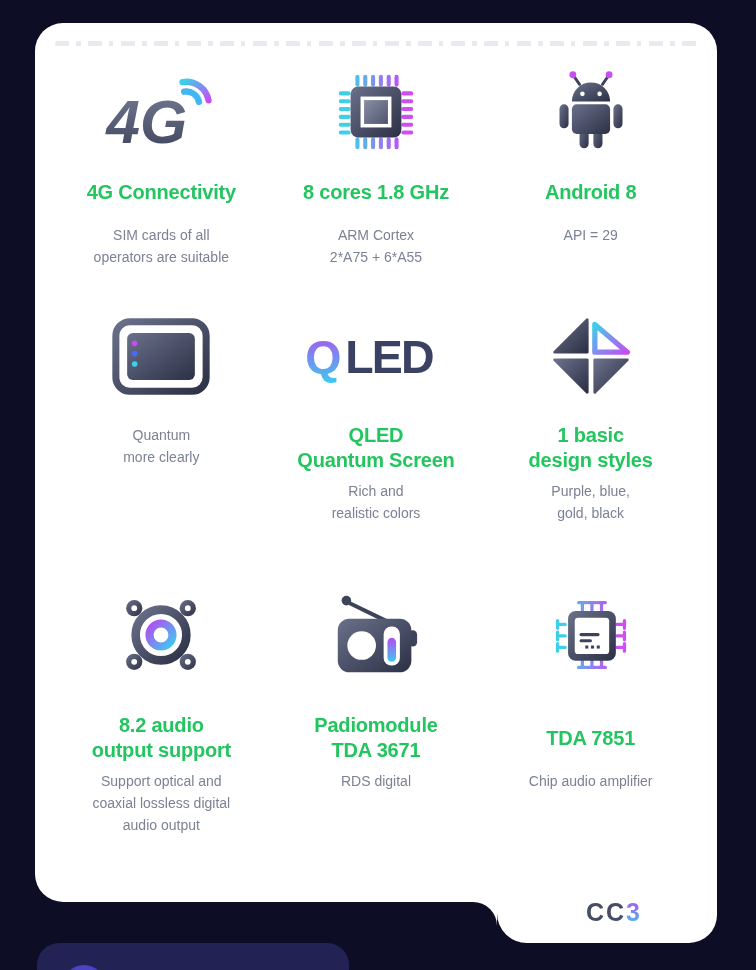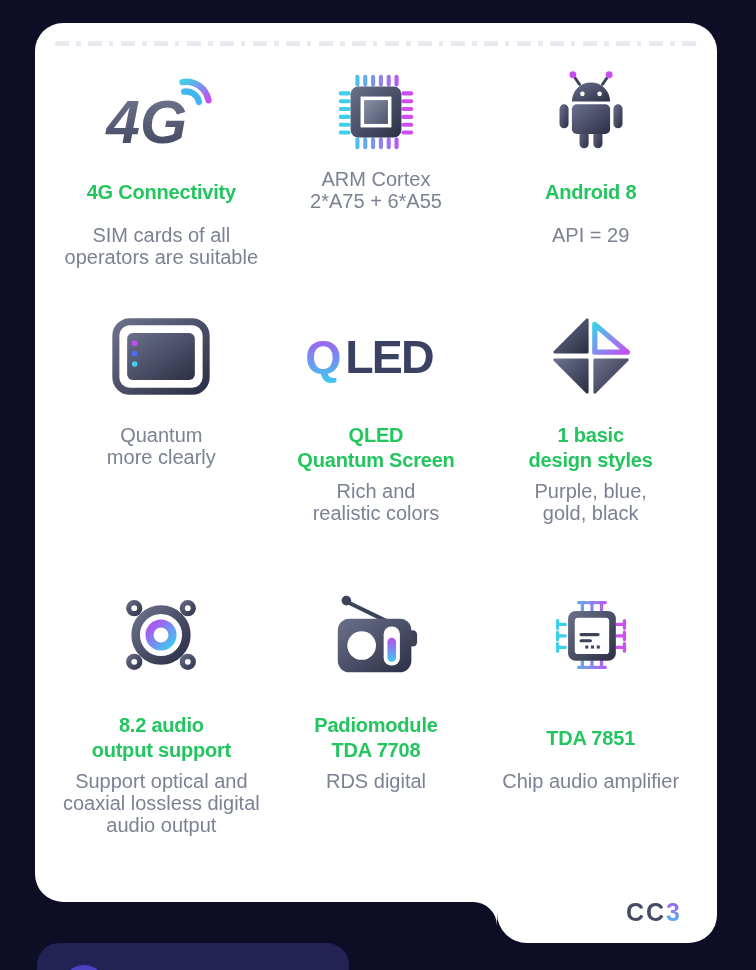--- a/index.html
+++ b/index.html
@@ -41,29 +41,29 @@
   .r1 .icon-box { height:104px; }
   .r2 .icon-box { height:128px; }
   .r3 .icon-box { height:150px; }
   .title {
     margin:0; height:56px;
     display:flex; align-items:center; justify-content:center;
     font-size:20px; line-height:25px; font-weight:bold;
     color:#22c55e; white-space:pre-line; letter-spacing:-0.2px;
   }
   .subtitle {
-    margin:4px 0 0; font-size:20px; line-height:22px;
+    margin:4px 0 0; font-size:14px; line-height:22px;
     color:#7b8294; white-space:pre-line;
   }
   .cc3 {
     position:absolute; left:586px; top:898px;
     display:flex; align-items:baseline;
     font-weight:bold; font-size:25px; letter-spacing:2px;
   }
-  .cc3 .cc { color:#454c63;margin-left:40px; }
+  .cc3 .cc { color:#454c63; }
   .cc3 .three {
     background:linear-gradient(180deg,#b44df0,#3ec9f0);
     -webkit-background-clip:text; background-clip:text; color:transparent;
   }
   .next-strip {
     position:absolute; left:37px; top:943px; width:312px; height:40px;
     background:#232254; border-radius:22px 22px 0 0;
   }
   .orb {
     position:absolute; left:62px; top:965px; width:44px; height:44px;
@@ -138,20 +138,21 @@
         <g stroke="#3ecfe9" stroke-width="4.2" stroke-linecap="round">
           <path d="M9,26H17 M9,34H17 M9,42H17 M9,50H17 M9,58H17 M9,66H17" fill="none"></path>
         </g>
         <g stroke="#cf4ef2" stroke-width="4.2" stroke-linecap="round">
           <path d="M73,26H81 M73,34H81 M73,42H81 M73,50H81 M73,58H81 M73,66H81" fill="none"></path>
         </g>
         <rect x="19" y="19" width="52" height="52" rx="8" fill="url(#gd)"></rect>
         <rect x="31" y="31" width="28" height="28" fill="url(#gdl)" stroke="#ffffff" stroke-width="3.6"></rect>
       </svg>
     </div>
+    <h3 class="title">8 cores 1.8 GHz</h3>
     <p class="subtitle">ARM Cortex
 2*A75 + 6*A55</p>
   </div>
 
   <div class="cell r1">
     <div class="icon-box">
       <svg viewBox="0 0 88 90" width="84" height="86">
         <g stroke="#3d4359" stroke-width="3" stroke-linecap="round">
           <line x1="32" y1="16" x2="25" y2="6"></line>
             <line x1="56" y1="16" x2="63" y2="6"></line>
@@ -246,21 +247,21 @@
         <circle cx="19" cy="9" r="5" fill="#3d4359"></circle>
         <line x1="21" y1="11" x2="60" y2="30" stroke="#3d4359" stroke-width="4.2" stroke-linecap="round"></line>
         <rect x="84" y="40" width="9" height="17" rx="4.5" fill="#3d4359"></rect>
         <rect x="10" y="28" width="77" height="56" rx="12" fill="url(#gd)"></rect>
         <circle cx="35" cy="56" r="15" fill="#ffffff"></circle>
         <rect x="58" y="36" width="17" height="41" rx="8" fill="#ffffff"></rect>
         <rect x="62" y="48" width="9" height="25" rx="4.5" fill="url(#gpc)"></rect>
       </svg>
     </div>
     <h3 class="title">Padiomodule
-TDA 7708</h3>
+TDA 3671</h3>
     <p class="subtitle">RDS digital</p>
   </div>
 
   <div class="cell r3">
     <div class="icon-box">
       <svg viewBox="0 0 96 90" width="92" height="86">
         <g stroke-width="3.4" stroke-linecap="round" fill="none">
           <g stroke="url(#gph)">
             <path d="M35,11h8 M39,11v8 M45,11h8 M49,11v8 M55,11h8 M59,11v8"></path>
             <path d="M35,79h8 M39,71v8 M45,79h8 M49,71v8 M55,79h8 M59,71v8"></path>

